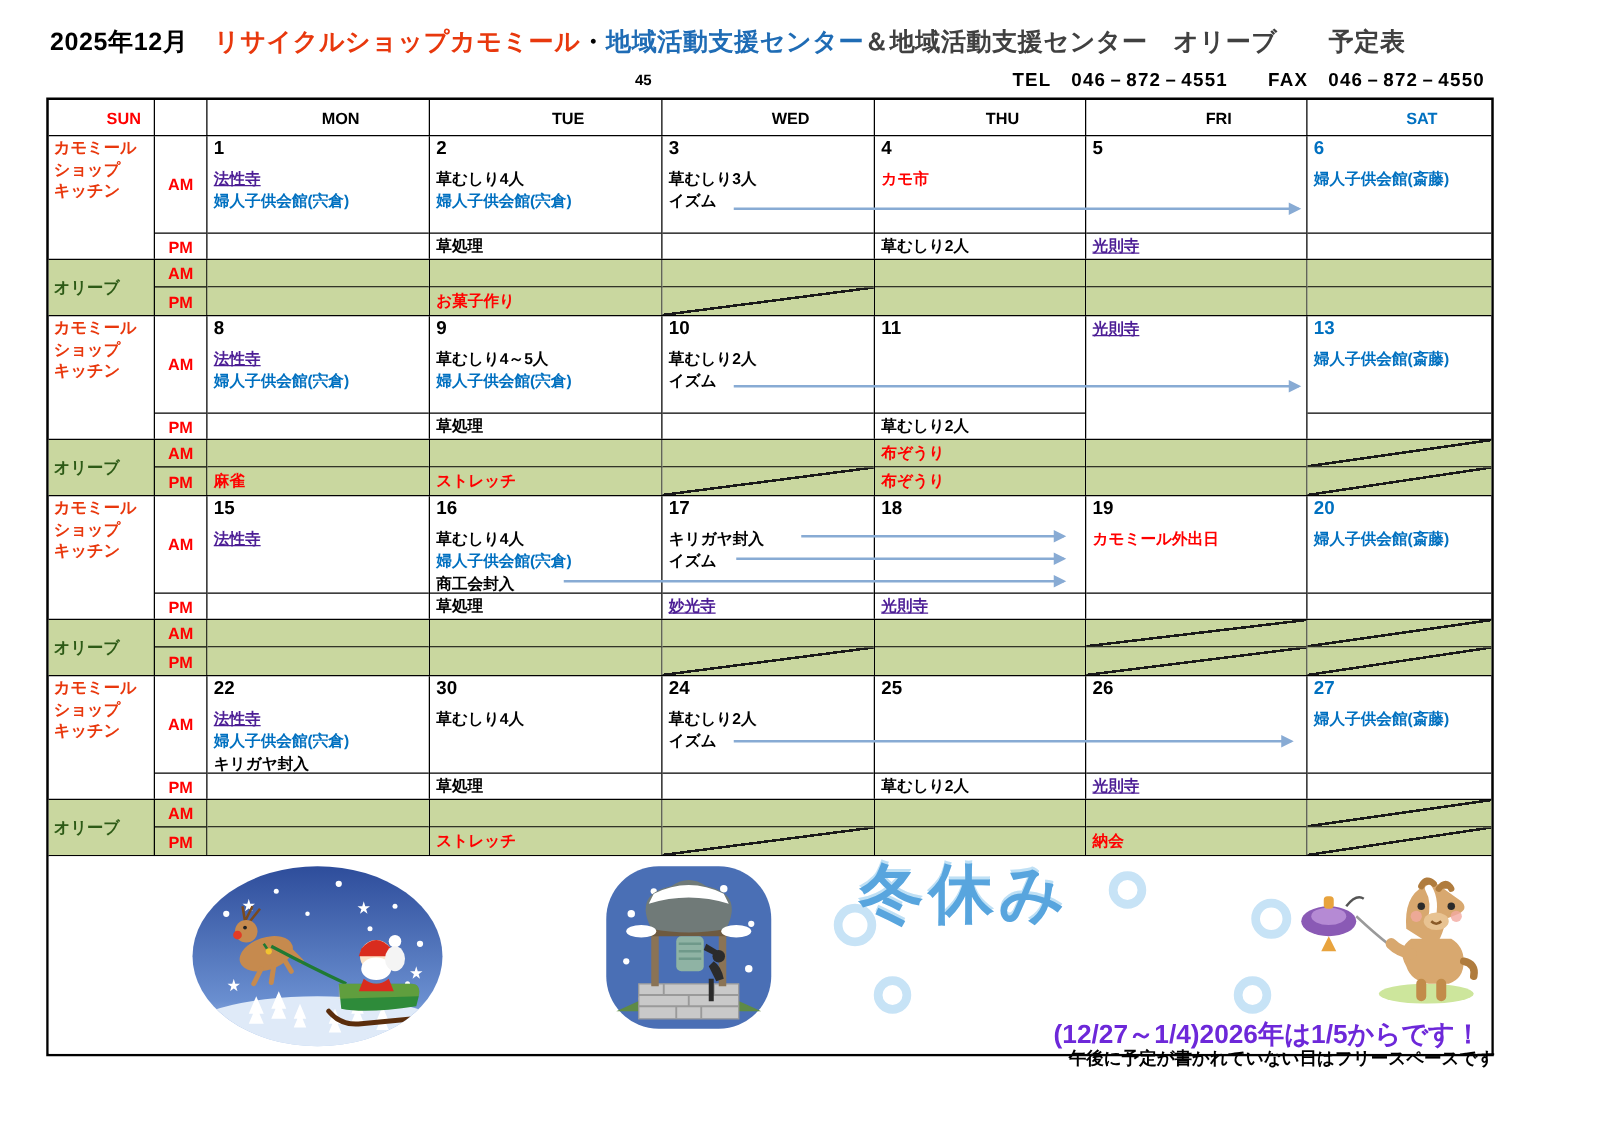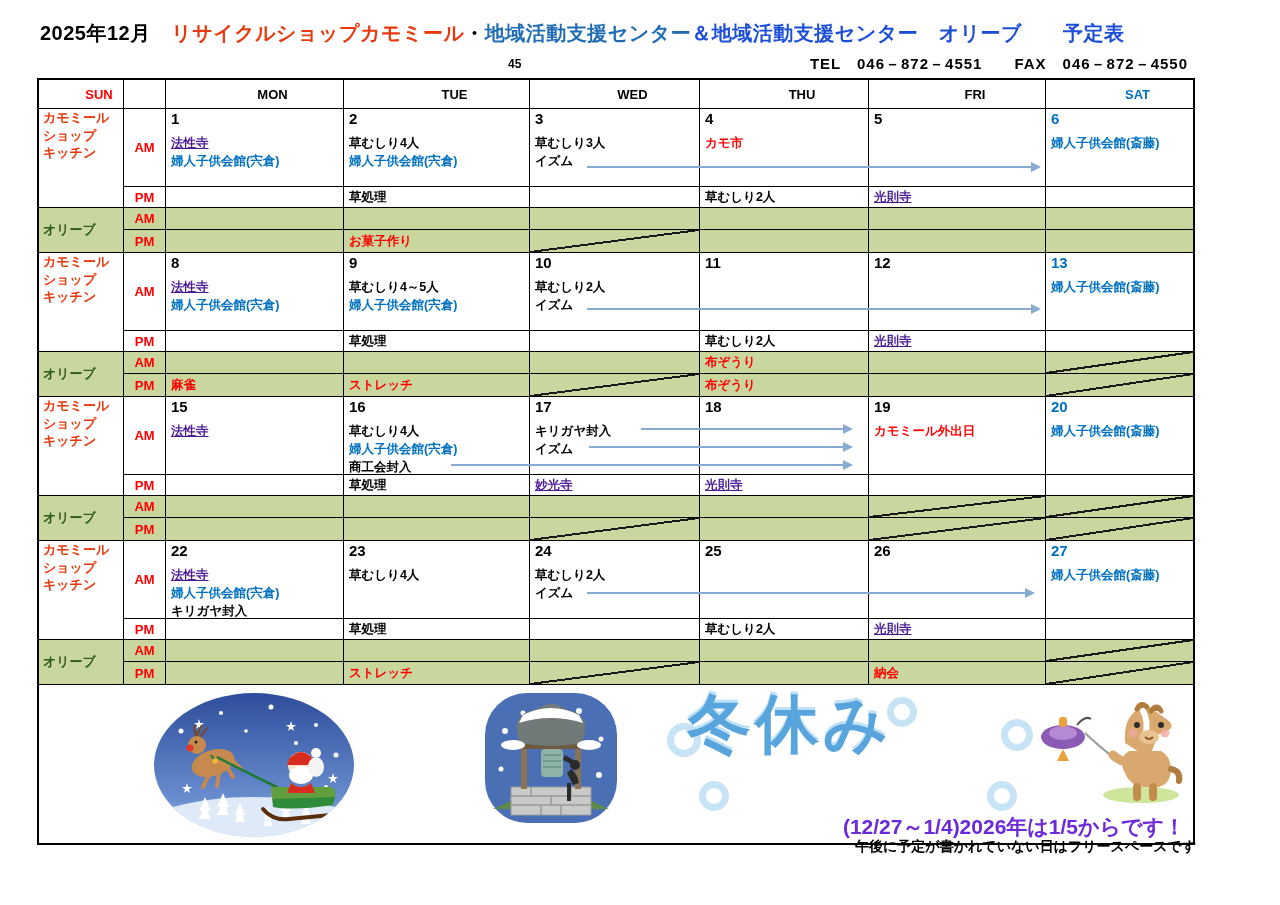--- a/index.html
+++ b/index.html
@@ -4,21 +4,21 @@
 <style>
   html,body{margin:0;padding:0;}
   body{width:1280px;height:905px;position:relative;background:#fff;
        font-family:"Liberation Sans","DejaVu Sans",sans-serif;font-weight:bold;color:#000;}
   
   .title{position:absolute;left:40px;top:20px;font-size:20px;white-space:nowrap;letter-spacing:.5px;}
   .t-month{color:#000;}
   .t-shop{color:#e8380d;}
   .t-dot{color:#000;}
   .t-kitchen{color:#1f6cb5;}
-  .t-rest{color:#1d4ed8;font-family:Liberation Serif, serif;}
+  .t-rest{color:#404040;font-family:Liberation Serif, serif;}
   .pagenum{position:absolute;left:508px;top:57px;font-size:12px;font-weight:bold;}
   .contact{position:absolute;right:92px;top:55px;font-size:15px;letter-spacing:1px;white-space:nowrap;}
   
   .cal{position:absolute;left:37px;top:78px;width:1154px;border:2px solid #000;background:#fff;}
   .band{display:flex;border-bottom:1px solid #000;}
   .band:last-child{border-bottom:none;}
   .cell,.daycol,.apcol{box-sizing:border-box;flex:none;border-right:1px solid #000;}
   .w-sat{border-right:none !important;}
   .sun{width:85px;} .apcol{width:42px;}
   .w-mon{width:178px;} .w-tue{width:186px;} .w-wed{width:170px;}
@@ -55,21 +55,21 @@
   .diag{background-image:linear-gradient(to bottom right,
         transparent calc(50% - 1px),#1a1a1a calc(50% - 1px),
         #1a1a1a calc(50% + 1px),transparent calc(50% + 1px));}
   
   .arr{position:absolute;height:2px;background:#88abd4;}
   .arr::after{content:"";position:absolute;right:-2px;top:-4px;width:0;height:0;
       border-left:10px solid #88abd4;border-top:5px solid transparent;border-bottom:5px solid transparent;}
   
   .bottomband{height:158px;position:relative;background:#fff;overflow:hidden;}
   .fig{position:absolute;}
-  .winter{position:absolute;left:648px;top:-4px;font-size:64px;color:#58a5de;letter-spacing:4px;
+  .winter{position:absolute;left:648px;top:-4px;font-size:52px;color:#58a5de;letter-spacing:4px;
           text-shadow:0 -3px 0 #bfe0f5;}
   .ring{position:absolute;border:7px solid #c7e3f6;border-radius:50%;}
   .vac{position:absolute;right:8px;bottom:2px;font-size:21px;color:#6d28d9;white-space:nowrap;}
   .note{position:absolute;left:855px;top:838px;font-size:14px;color:#000;white-space:nowrap;}
 </style>
 </head>
 <body>
 
 <div class="title">
   <span class="t-month">2025年12月</span><span>　</span><span class="t-shop">リサイクルショップカモミール</span><span class="t-dot">・</span><span class="t-kitchen">地域活動支援センター</span><span class="t-rest">＆地域活動支援センター　オリーブ　　予定表</span>
@@ -224,23 +224,20 @@
     </div>
     <div class="daycol w-thu">
       <div class="amcell">
           <div class="num">11</div>
         </div>
       <div class="pmcell">
           <div class="line">草むしり2人</div>
         </div>
     </div>
     <div class="daycol w-fri">
-      <div class="amcell">
-          <div class="num">12</div>
-        </div>
       <div class="pmcell">
           <div class="line t-purple">光則寺</div>
         </div>
     </div>
     <div class="daycol w-sat">
       <div class="amcell">
           <div class="num numblue">13</div>
         <div class="line t-blue gap">婦人子供会館(斎藤)</div>
         </div>
       <div class="pmcell"></div>
@@ -395,21 +392,21 @@
       <div class="amcell">
           <div class="num">22</div>
         <div class="line t-purple gap">法性寺</div>
         <div class="line t-blue">婦人子供会館(宍倉)</div>
         <div class="line">キリガヤ封入</div>
         </div>
       <div class="pmcell"></div>
     </div>
     <div class="daycol w-tue">
       <div class="amcell">
-          <div class="num">23</div>
+          <div class="num">30</div>
         <div class="line gap">草むしり4人</div>
         </div>
       <div class="pmcell">
           <div class="line">草処理</div>
         </div>
     </div>
     <div class="daycol w-wed">
       <div class="amcell">
           <div class="num">24</div>
         <div class="line gap">草むしり2人</div>

